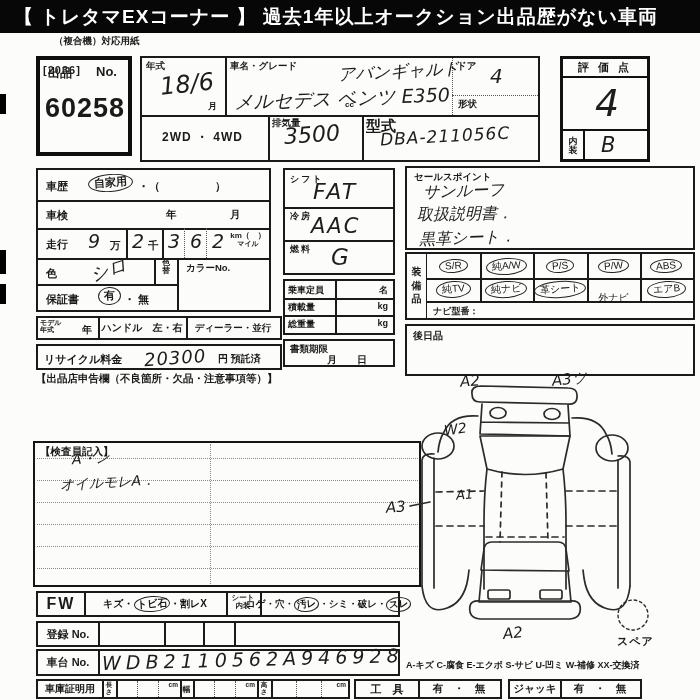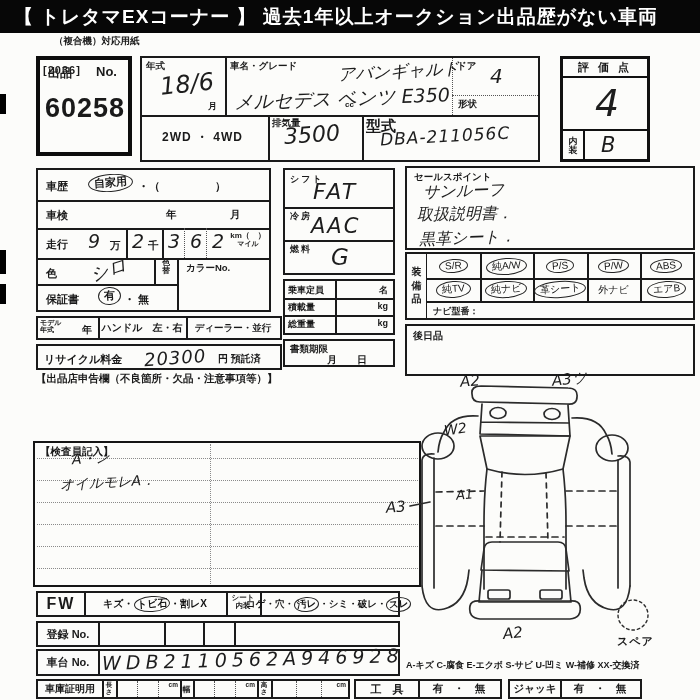--- a/index.html
+++ b/index.html
@@ -190,21 +190,21 @@
       </div>
     <div class="abs ctr" style="left:20px;top:24px;width:53px;height:23px;">
         <span style="font-size:10px;" class="circled">純TV</span>
       </div>
     <div class="abs ctr" style="left:73px;top:24px;width:53px;height:23px;">
         <span style="font-size:10px;" class="circled">純ナビ</span>
       </div>
     <div class="abs ctr" style="left:126px;top:24px;width:54px;height:23px;">
         <span style="font-size:10px;" class="circled">革シート</span>
       </div>
-    <div class="abs ctr" style="left:180px;top:24px;width:53px;height:23px;">
+    <div class="abs ctr" style="left:180px;top:24px;width:53px;height:39px;">
         <span style="font-size:10px;">外ナビ</span>
       </div>
     <div class="abs ctr" style="left:233px;top:24px;width:53px;height:23px;">
         <span style="font-size:10px;" class="circled">エアB</span>
       </div>
     <span class="abs lbl" style="left:26px;top:51px;font-size:9px;">ナビ型番：</span>
   </div>
 
   <div class="abs bx" style="left:405px;top:324px;width:290px;height:52px;">
     <span class="abs lbl" style="left:6px;top:3px;font-size:10px;">後日品</span>

